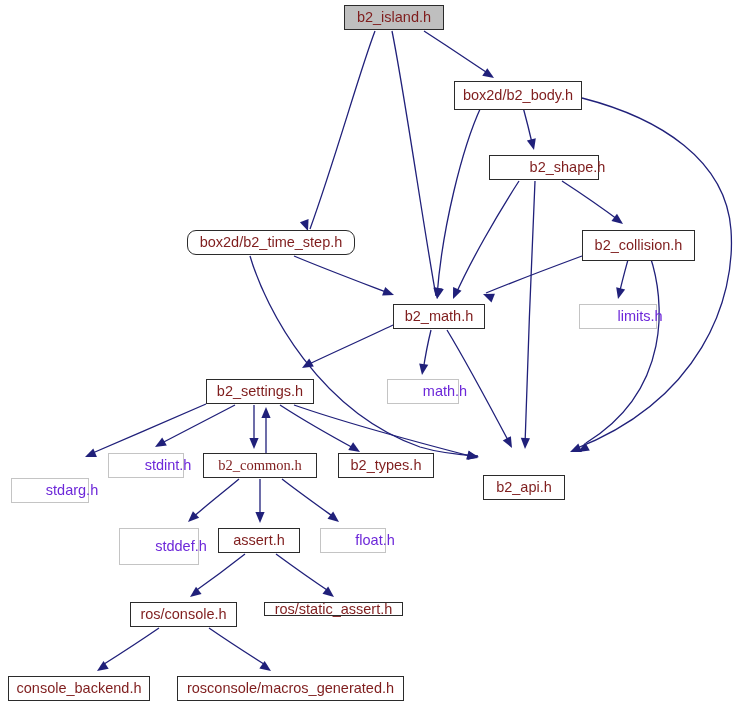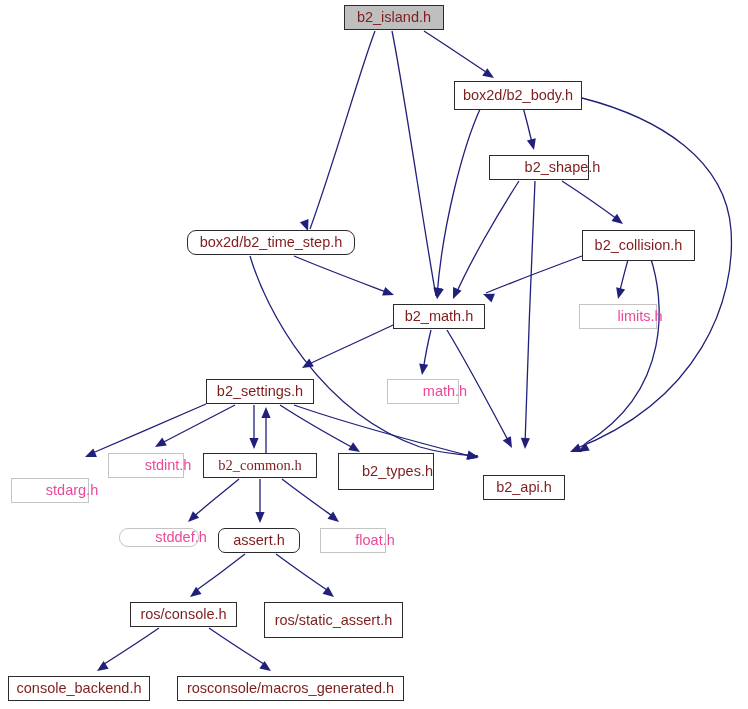--- a/index.html
+++ b/index.html
@@ -36,21 +36,21 @@
     font-size: 14.5px;
     color: #7f1d1d;
     letter-spacing: 0px;
     line-height: 1;
   }
   .node.normal {
     border: 1.4px solid #2b2b2b;
   }
   .node.system {
     border: 1.4px solid #c4c4c4;
-    color: #ec4899;
+    color: #6d28d9;
     padding-left: 44px;
   }
   .node.current {
     border: 1.4px solid #2b2b2b;
     background: #bfbfbf;
   }
   .edge-path {
     fill: none;
     stroke: #20207a;
     stroke-width: 1.3px;
@@ -130,21 +130,21 @@
         <polygon points="0,0 -11,-4.6 -11,4.6" class="arrow-head" transform="translate(271,671) rotate(35)"></polygon>
       </g>
   </svg>
   <div id="node-layer">
       <div class="node current" style="left: 344px; top: 5px; width: 100px; height: 25px;">
         <span>b2_island.h</span>
       </div>
       <div class="node normal" style="left: 454px; top: 81px; width: 128px; height: 29px;">
         <span>box2d/b2_body.h</span>
       </div>
-      <div class="node normal" style="left: 489px; top: 155px; width: 100px; height: 25px; padding-left: 47px;">
+      <div class="node normal" style="left: 489px; top: 155px; width: 110px; height: 25px; padding-left: 47px;">
         <span>b2_shape.h</span>
       </div>
       <div class="node normal" style="left: 582px; top: 230px; width: 113px; height: 31px;">
         <span>b2_collision.h</span>
       </div>
       <div class="node normal" style="left: 187px; top: 230px; width: 168px; height: 25px; border-radius: 9px;">
         <span>box2d/b2_time_step.h</span>
       </div>
       <div class="node normal" style="left: 393px; top: 304px; width: 92px; height: 25px;">
         <span>b2_math.h</span>
@@ -160,39 +160,39 @@
       </div>
       <div class="node system" style="left: 11px; top: 453px; width: 78px; height: 25px; margin-top: 25px;">
         <span>stdarg.h</span>
       </div>
       <div class="node system" style="left: 108px; top: 453px; width: 76px; height: 25px;">
         <span>stdint.h</span>
       </div>
       <div class="node normal" style="left: 203px; top: 453px; width: 114px; height: 25px; font-family: Liberation Serif, serif;">
         <span>b2_common.h</span>
       </div>
-      <div class="node normal" style="left: 338px; top: 453px; width: 96px; height: 37px; justify-content: flex-end;">
+      <div class="node normal" style="left: 338px; top: 453px; width: 96px; height: 25px;">
         <span>b2_types.h</span>
       </div>
       <div class="node normal" style="left: 483px; top: 475px; width: 82px; height: 25px;">
         <span>b2_api.h</span>
       </div>
-      <div class="node system" style="left: 119px; top: 528px; width: 80px; height: 19px; border-radius: 9px;">
+      <div class="node system" style="left: 119px; top: 528px; width: 80px; height: 37px;">
         <span>stddef.h</span>
       </div>
-      <div class="node normal" style="left: 218px; top: 528px; width: 82px; height: 25px; border-radius: 7px;">
+      <div class="node normal" style="left: 218px; top: 528px; width: 82px; height: 25px;">
         <span>assert.h</span>
       </div>
       <div class="node system" style="left: 320px; top: 528px; width: 66px; height: 25px;">
         <span>float.h</span>
       </div>
       <div class="node normal" style="left: 130px; top: 602px; width: 107px; height: 25px;">
         <span>ros/console.h</span>
       </div>
-      <div class="node normal" style="left: 264px; top: 602px; width: 139px; height: 36px;">
+      <div class="node normal" style="left: 264px; top: 602px; width: 139px; height: 14px;">
         <span>ros/static_assert.h</span>
       </div>
       <div class="node normal" style="left: 8px; top: 676px; width: 142px; height: 25px;">
         <span>console_backend.h</span>
       </div>
       <div class="node normal" style="left: 177px; top: 676px; width: 227px; height: 25px;">
         <span>rosconsole/macros_generated.h</span>
       </div>
     </div>
 </div>

